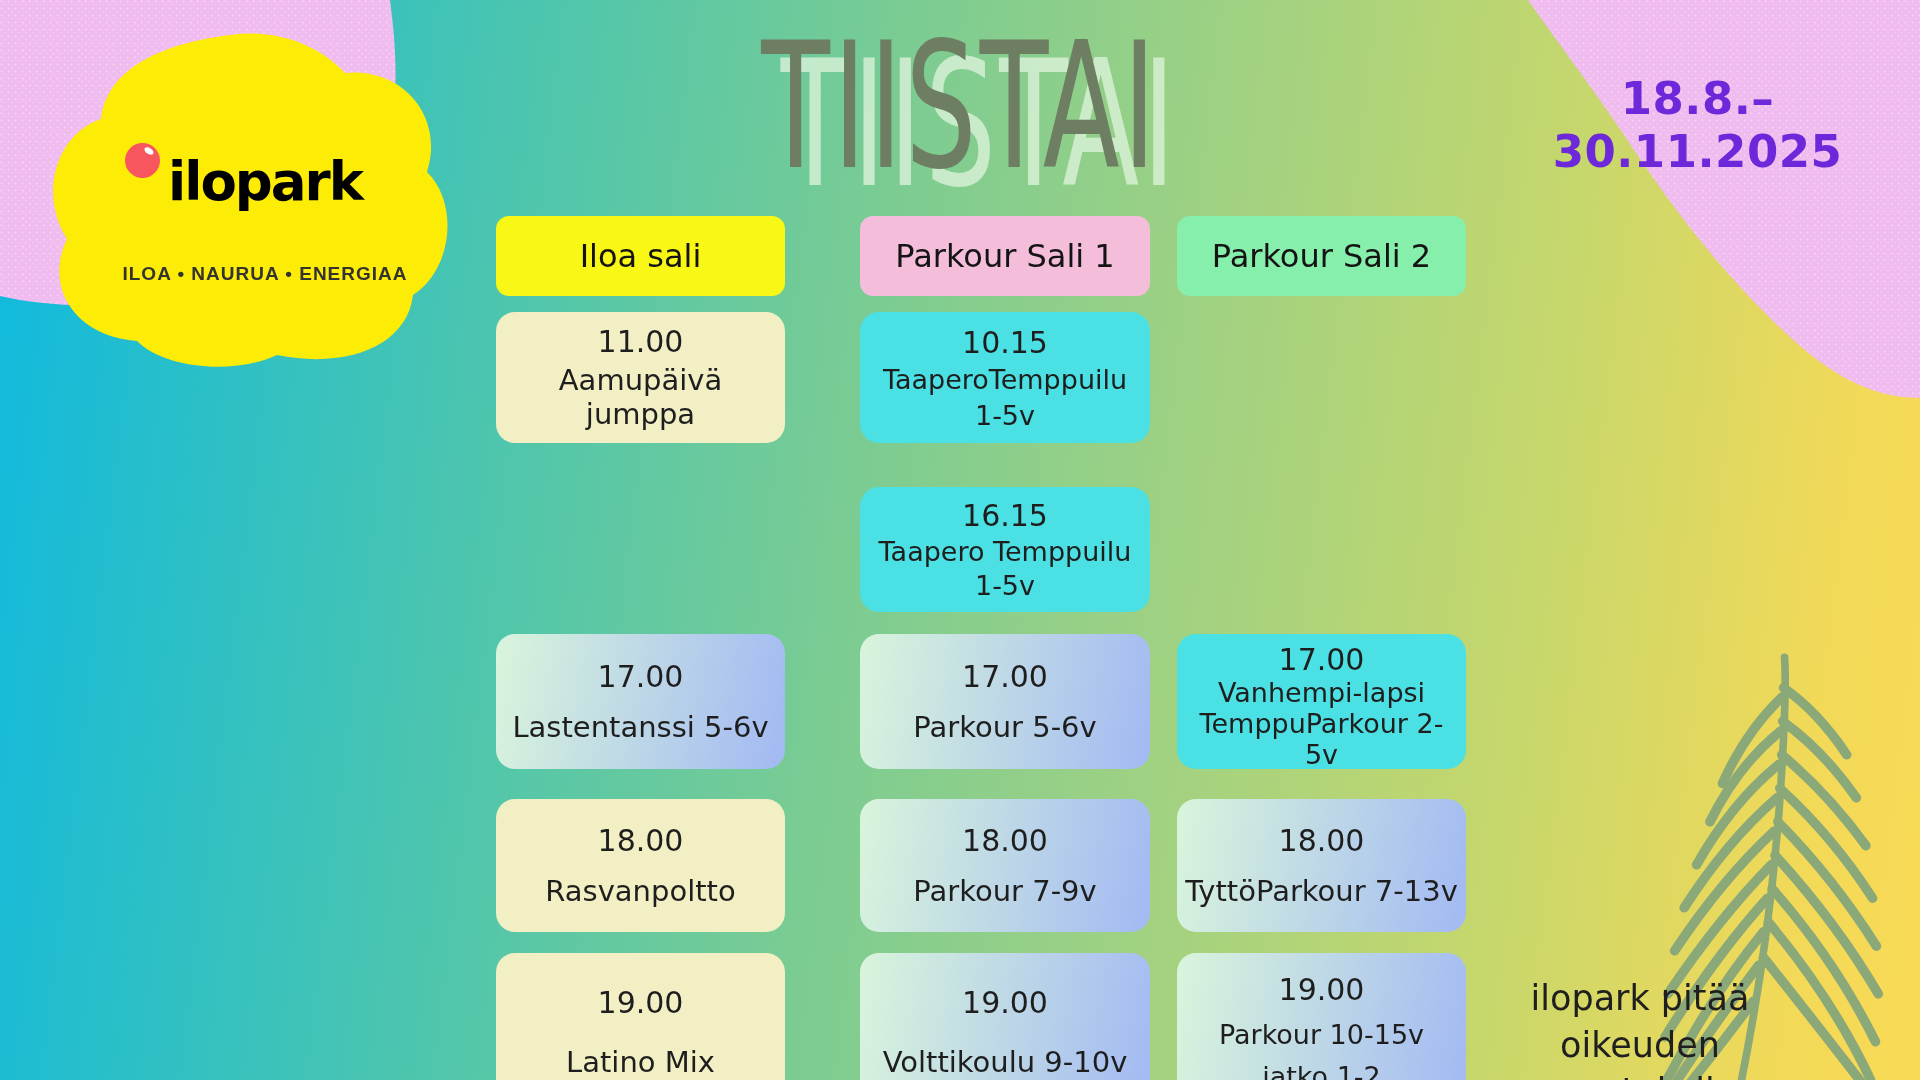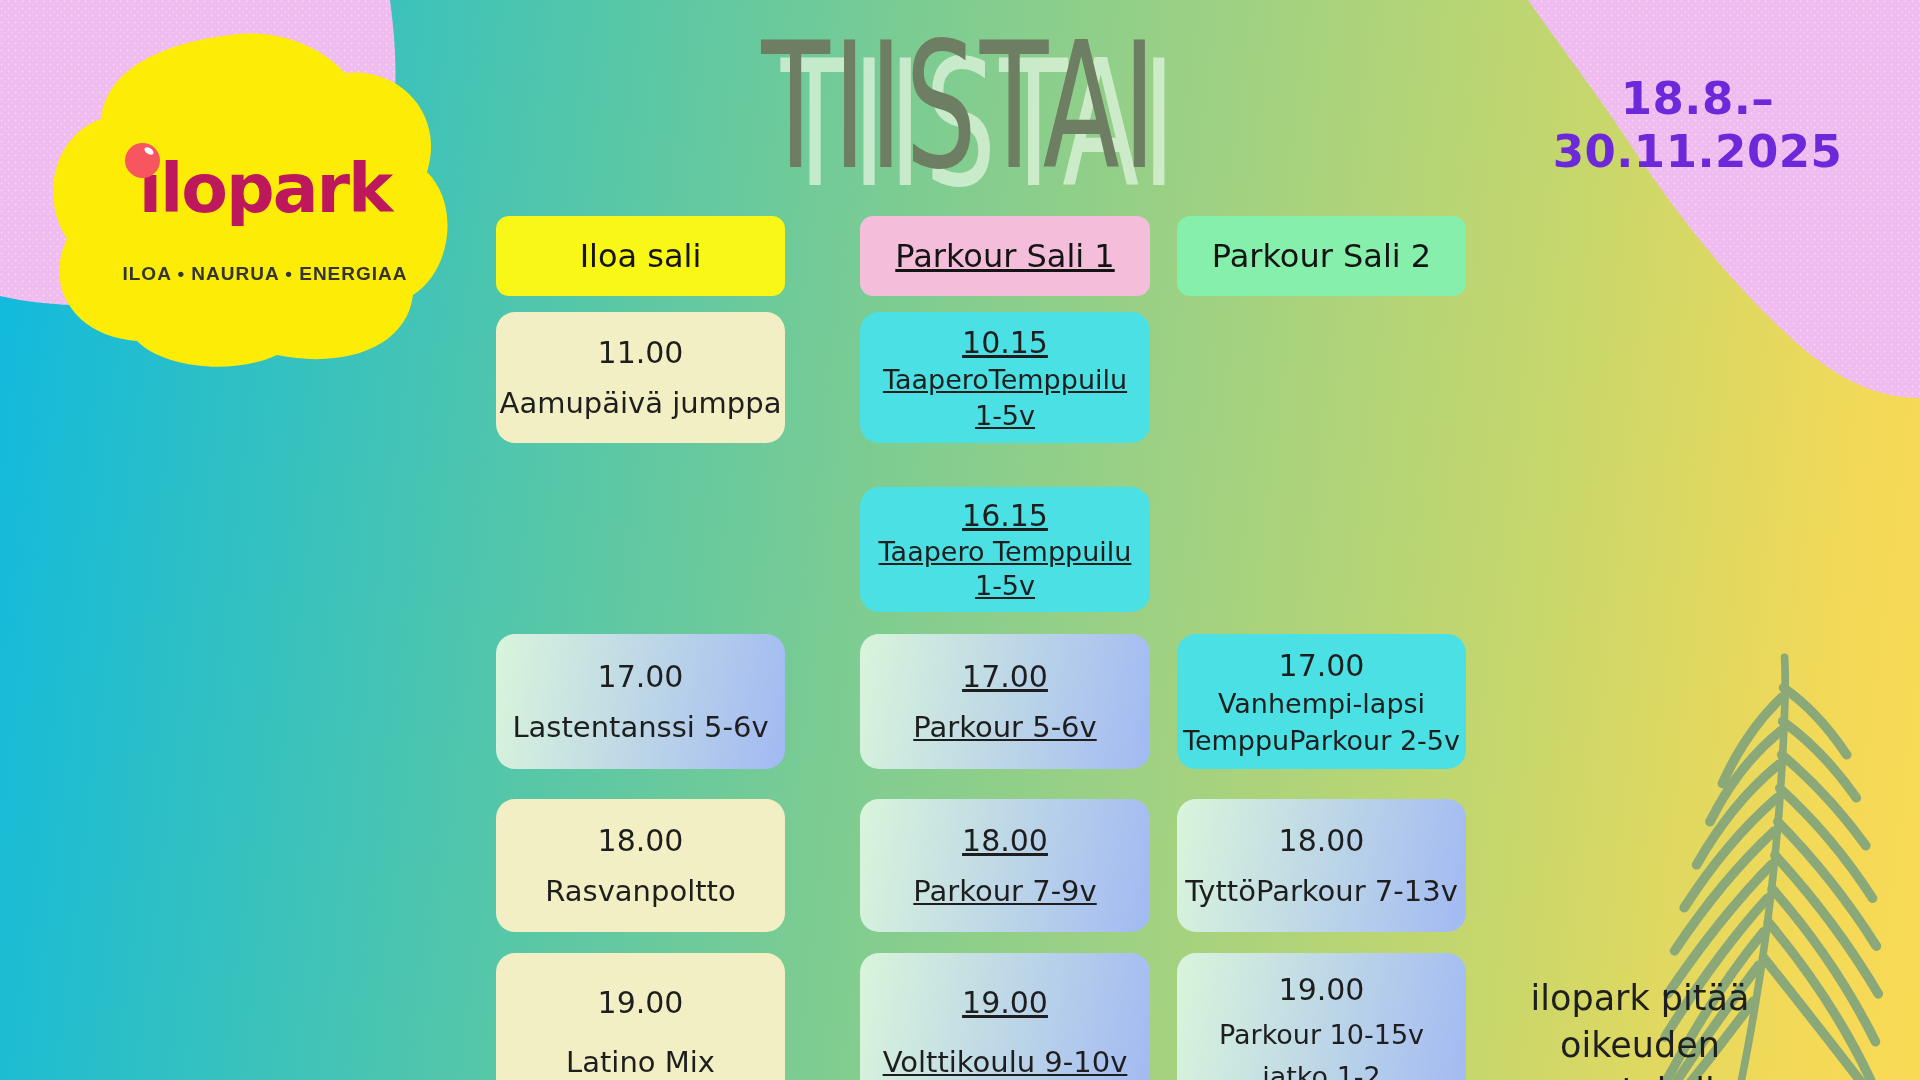--- a/index.html
+++ b/index.html
@@ -8,21 +8,21 @@
     font-family:"DejaVu Sans",sans-serif;
     background:linear-gradient(97deg,#0eb9e0 0%,#2fc0c4 14%,#56c7a8 30%,#7ccc92 45%,#9ed183 60%,#c6d76c 78%,#f2d958 93%,#f9da55 100%);
   }
   .layer{position:absolute;inset:0;}
   #corner-blobs{z-index:1;}
   
   #logo{position:absolute;left:15px;top:5px;width:440px;height:372px;z-index:3;}
   #logo svg{position:absolute;inset:0;}
   .logo-name{
     position:absolute;left:100px;top:150px;width:300px;text-align:center;
-    font-size:68px;font-weight:bold;letter-spacing:-2px;color:#be185d;line-height:1;
+    font-size:53px;font-weight:bold;letter-spacing:-2px;color:#000000;line-height:1;
   }
   .logo-dot{
     position:absolute;left:110px;top:138px;width:35px;height:35px;border-radius:50%;
     background:#f8565f;z-index:4;
   }
   .logo-dot span{
     position:absolute;left:19px;top:5px;width:10px;height:6px;border-radius:50%;
     background:#ffffff;transform:rotate(32deg);
   }
   .logo-tagline{
@@ -45,27 +45,27 @@
   
   #schedule{position:absolute;inset:0;z-index:3;}
   .hdr{
     position:absolute;top:216px;height:80px;border-radius:13px;
     display:flex;align-items:center;justify-content:center;
     font-size:32px;color:#141414;
   }
   .card{
     position:absolute;border-radius:19px;display:flex;flex-direction:column;
     align-items:center;justify-content:space-evenly;text-align:center;
-    color:#1e1e1e;padding:8px 2px;box-sizing:border-box;
+    color:#1e1e1e;padding:8px 8px;box-sizing:border-box;
   }
   .card .time{font-size:30px;}
   .card .line{font-size:29px;}
   .card.multi .line{font-size:27px;}
   .col-0{left:496px;width:289px;}
-  .col-1{left:860px;width:290px;text-decoration:underline;}
+  .col-1{left:860px;width:290px;}
   .col-2{left:1177px;width:289px;}
   .row-1{top:312px;height:131px;}
   .row-2{top:487px;height:125px;}
   .row-3{top:634px;height:135px;}
   .row-4{top:799px;height:133px;}
   .row-5{top:953px;height:158px;}
   
   .disclaimer{
     position:absolute;left:1475px;top:975px;width:330px;z-index:3;
     text-align:center;font-size:35px;line-height:1.33;color:#1f1f1f;

